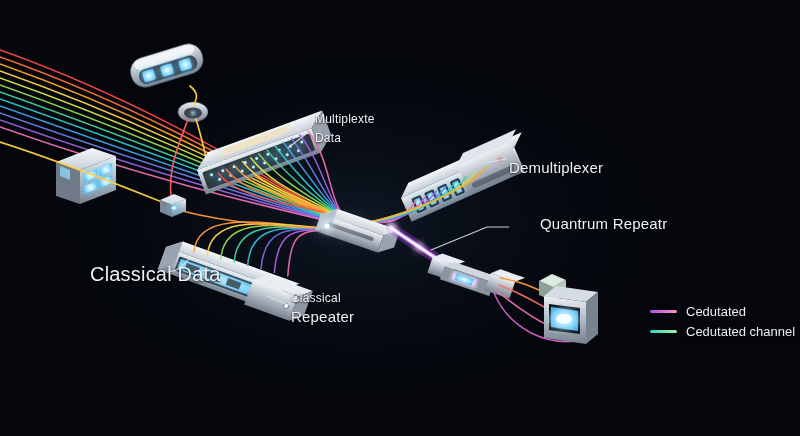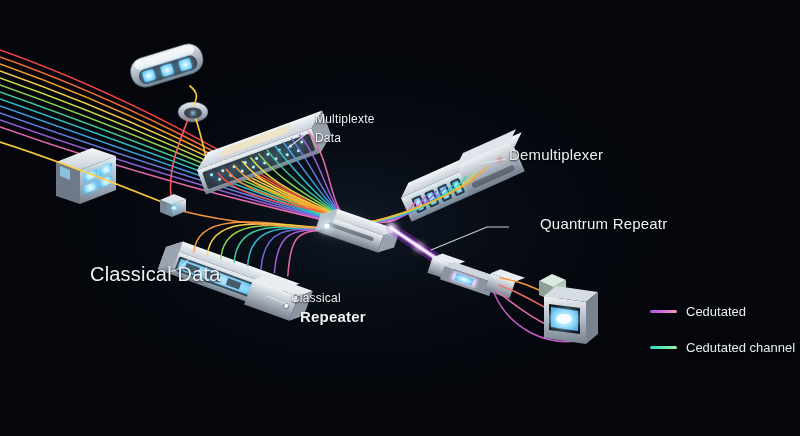--- a/index.html
+++ b/index.html
@@ -8,28 +8,28 @@
     background:#04060c;
     font-family:"Liberation Sans", sans-serif;
   }
   #stage{position:absolute;inset:0;}
   svg{position:absolute;left:0;top:0;}
   .lbl{
     position:absolute;color:#eef1f4;letter-spacing:.2px;
     text-shadow:0 1px 2px rgba(0,0,0,.8);white-space:nowrap;
   }
   .lbl .l1{display:block;font-size:12px;line-height:19px;font-weight:400;}
-  .lbl .l2{display:block;font-size:15px;line-height:18px;font-weight:700;margin-left:9px;}
+  .lbl .l2{display:block;font-size:15px;line-height:18px;font-weight:400;}
   #label-multiplexer{left:315px;top:110px;}
-  #label-demultiplexer{left:509px;top:146px;font-size:15px;}
+  #label-demultiplexer{left:509px;top:159px;font-size:15px;}
   #label-quantum-repeater{left:512px;top:215px;font-size:15px;margin-left:28px;}
   #label-classical-data{left:90px;top:263px;font-size:20px;}
   #label-classical-repeater{left:291px;top:289px;}
   #legend{
-    position:absolute;left:650px;top:304px;display:flex;flex-direction:column;gap:22px;text-align:right;
+    position:absolute;left:650px;top:304px;display:flex;flex-direction:column;gap:6px;text-align:right;
   }
   .legend-row{display:flex;align-items:center;gap:9px;height:14px;}
   .legend-swatch{width:27px;height:3px;border-radius:2px;flex:0 0 auto;}
   .legend-label{font-size:13px;color:#e8ecf0;text-shadow:0 1px 2px rgba(0,0,0,.8);}
 </style>
 </head>
 <body>
 
 <div id="stage">
 <svg width="800" height="436" viewBox="0 0 800 436">

